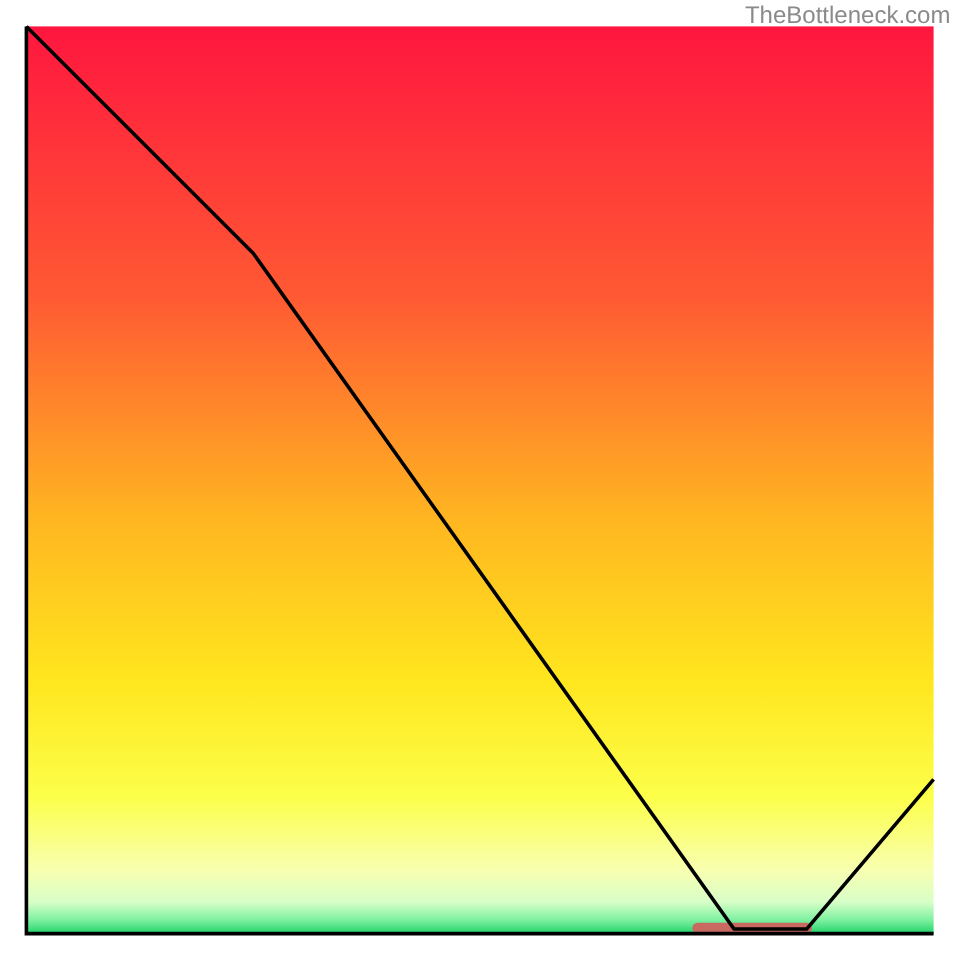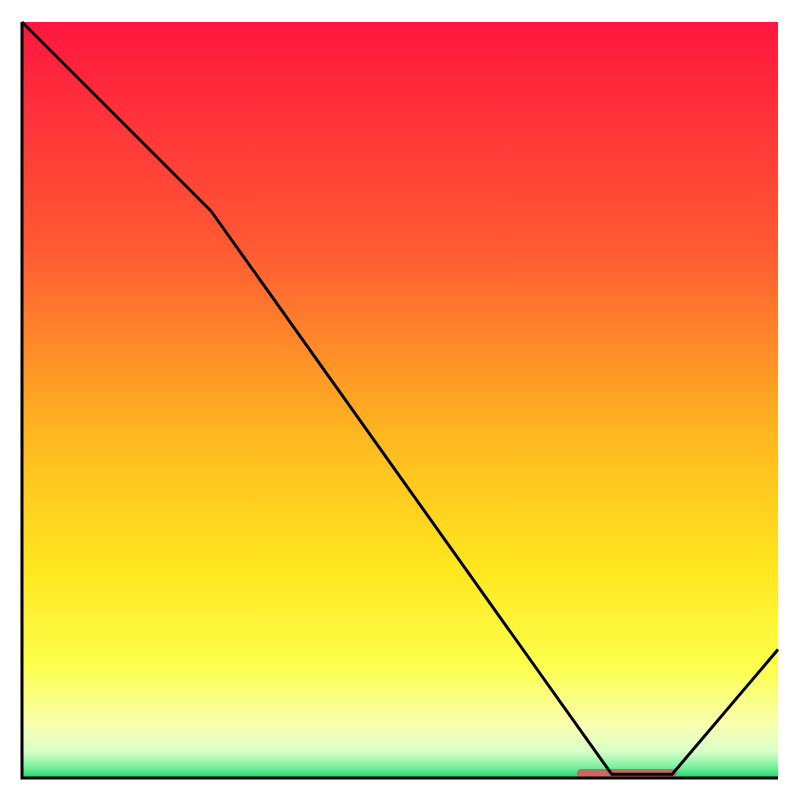--- a/index.html
+++ b/index.html
@@ -26,20 +26,21 @@
     z-index: 5;
   }
   svg {
     display: block;
   }
 </style>
 </head>
 <body>
 
 <div class="chart-wrap">
+  <div class="attribution">TheBottleneck.com</div>
   <svg id="chart-svg" width="800" height="800" viewBox="0 0 800 800">
     <defs>
       <linearGradient id="bg-grad" x1="0" y1="0" x2="0" y2="1">
           <stop offset="0%" stop-color="#ff163f"></stop>
           <stop offset="30%" stop-color="#ff5a33"></stop>
           <stop offset="55.00000000000001%" stop-color="#ffb820"></stop>
           <stop offset="72%" stop-color="#ffe61e"></stop>
           <stop offset="85%" stop-color="#fcff4a"></stop>
           <stop offset="93%" stop-color="#f8ffb0"></stop>
           <stop offset="96.5%" stop-color="#d8ffc8"></stop>

